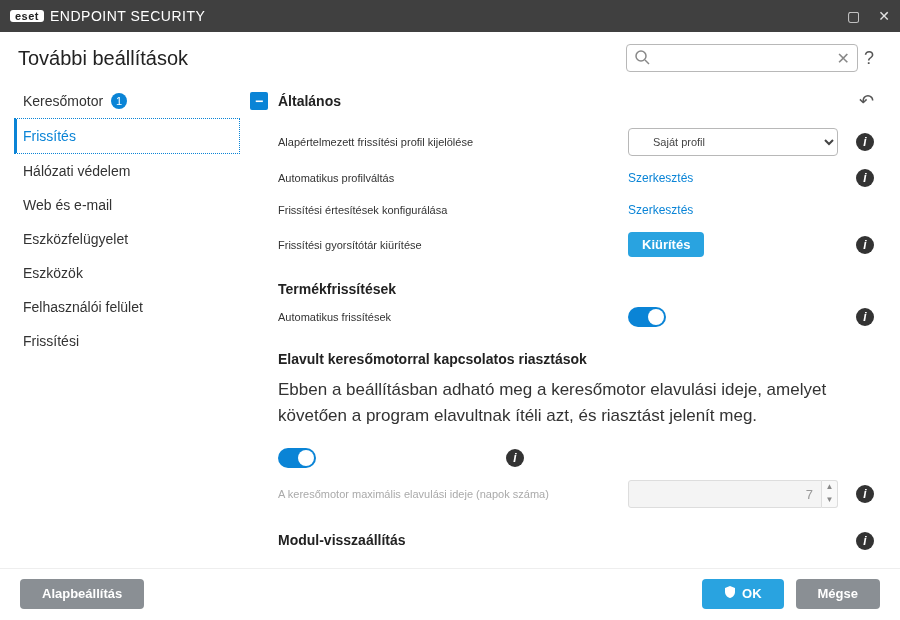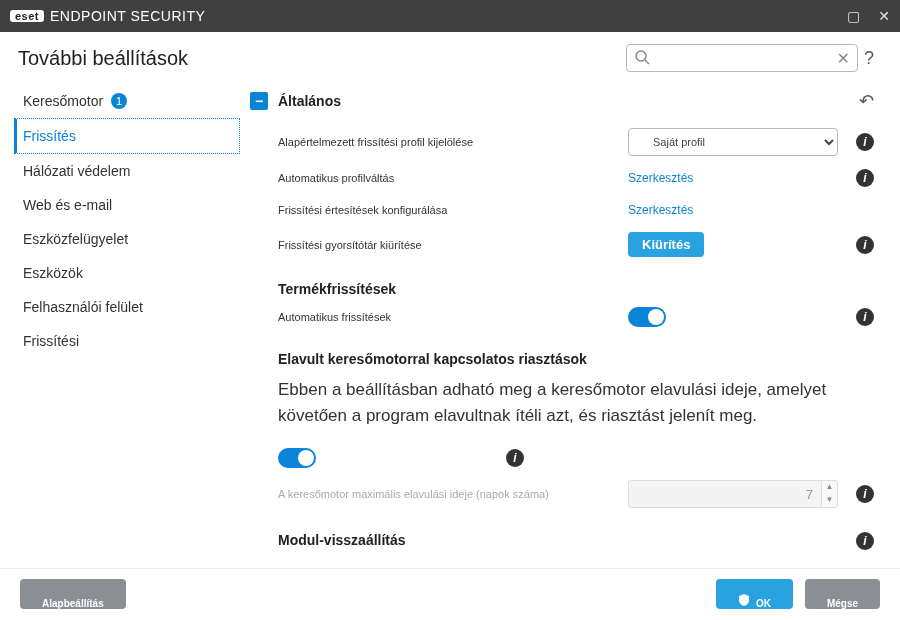--- a/index.html
+++ b/index.html
@@ -115,22 +115,22 @@
     width: 20px; border: 1px solid #ddd; border-left: none; border-radius: 0 3px 3px 0;
     display: flex; flex-direction: column; background: #f9f9f9;
   }
   .spinner span { flex:1; font-size:8px; color:#888; text-align:center; line-height:12px; cursor:pointer; }
 
   .footer {
     height: 50px; border-top: 1px solid #eee; display: flex; align-items: center;
     padding: 0 20px; gap: 12px; background: #fff;
   }
   .footer .btn {
-    height: 30px; padding: 0 22px; border: none; border-radius: 4px; font-size: 10px;
-    font-weight: 600; cursor: pointer; display: flex; align-items: flex-end; gap: 6px;
+    height: 30px; padding: 0 22px; border: none; border-radius: 4px; font-size: 13px;
+    font-weight: 600; cursor: pointer; display: flex; align-items: center; gap: 6px;
   }
   .footer .btn.default { background: #8a8f94; color: #fff; }
   .footer .btn.ok { background: #29a3e0; color: #fff; }
   .footer .btn.cancel { background: #8a8f94; color: #fff; }
   .footer .spacer { flex: 1; }
   .shield-icon { font-size: 12px; }
 </style>
 </head>
 <body>
 

